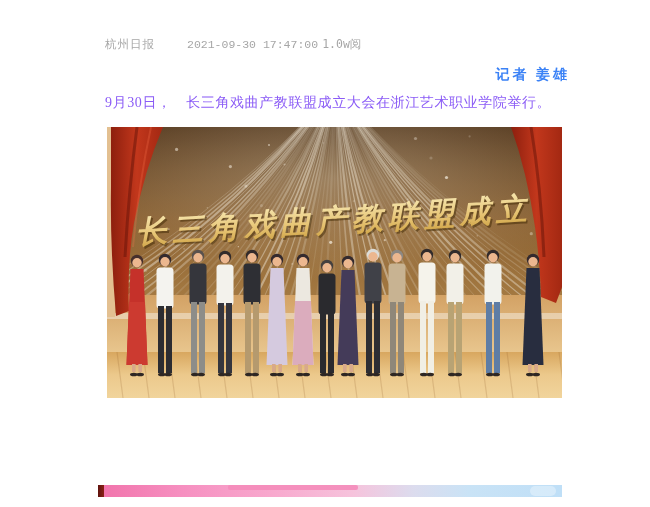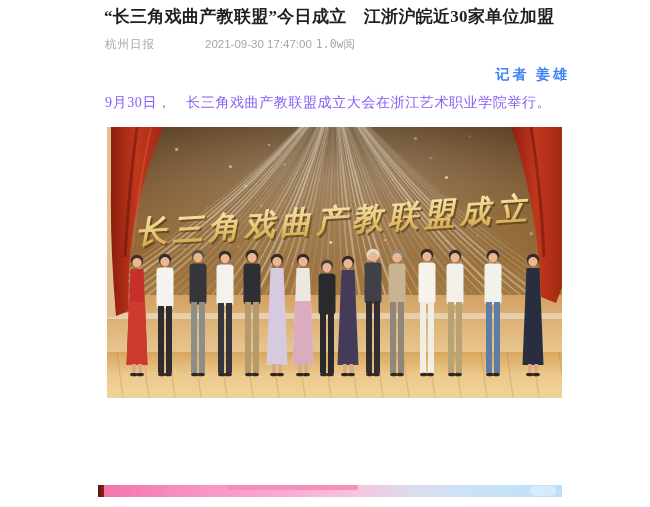--- a/index.html
+++ b/index.html
@@ -12,22 +12,22 @@
   .article-title{
     position:absolute;left:104px;top:5px;width:470px;
     font-size:17px;font-weight:bold;color:#1f1f1f;
     letter-spacing:0.3px;white-space:nowrap;margin:0;
   }
   .meta-row{
     position:absolute;left:105px;top:37px;width:460px;
     font-size:11.5px;color:#a6a6a6;
     font-family:"Liberation Sans","DejaVu Sans",sans-serif;
   }
-  .meta-row .source{margin-right:6px;letter-spacing:1px;}
-  .meta-row .time{font-family:Liberation Sans, sans-serif;margin-left:44px;}
+  .meta-row .source{margin-right:32px;letter-spacing:1px;}
+  .meta-row .time{font-family:Liberation Mono, monospace;}
   .meta-row .views{font-family:"DejaVu Sans Mono",monospace;margin-left:4px;}
 
   .byline{
     position:absolute;top:66px;right:80px;
     font-size:14px;font-weight:600;color:#3b82f6;letter-spacing:3px;
   }
   .para{
     position:absolute;left:105px;width:457px;margin:0;
     font-size:14px;color:#8b5cf6;letter-spacing:0.6px;
   }
@@ -58,21 +58,20 @@
   .np-watermark{
     position:absolute;right:6px;top:1px;width:26px;height:10px;
     background:rgba(255,255,255,0.35);border-radius:5px;
   }
 </style>
 </head>
 <body>
 
 <div class="page">
 
-  <h1 class="article-title">“长三角戏曲产教联盟”今日成立　江浙沪皖近30家单位加盟</h1>
 
   <div class="meta-row">
     <span class="source">杭州日报</span><span class="time">2021-09-30 17:47:00</span><span class="views">1.0w阅</span>
   </div>
 
   <div class="byline">记者 姜雄</div>
 
   <p class="para para-1">9月30日，　长三角戏曲产教联盟成立大会在浙江艺术职业学院举行。</p>
 
   <figure class="photo-figure">

